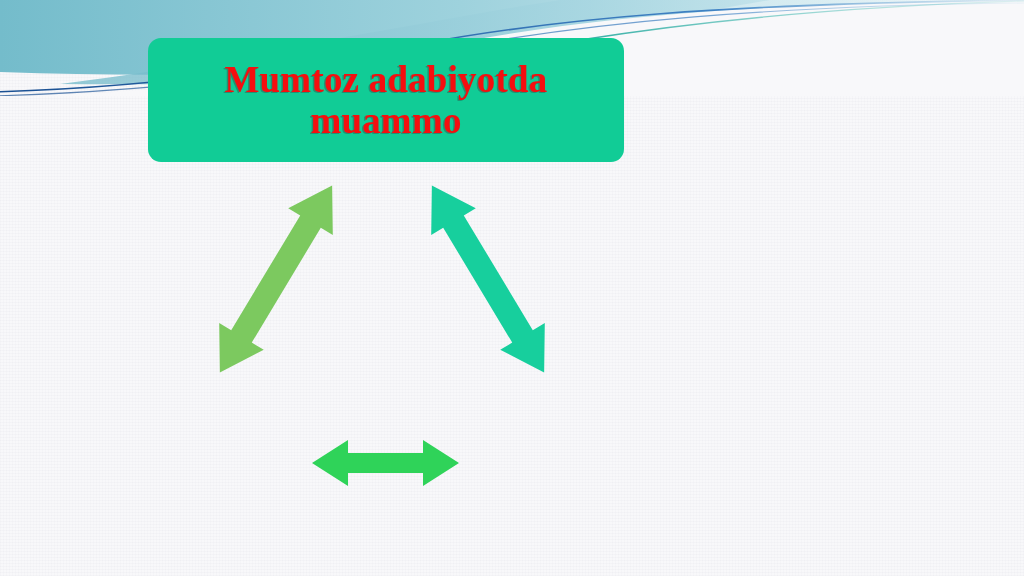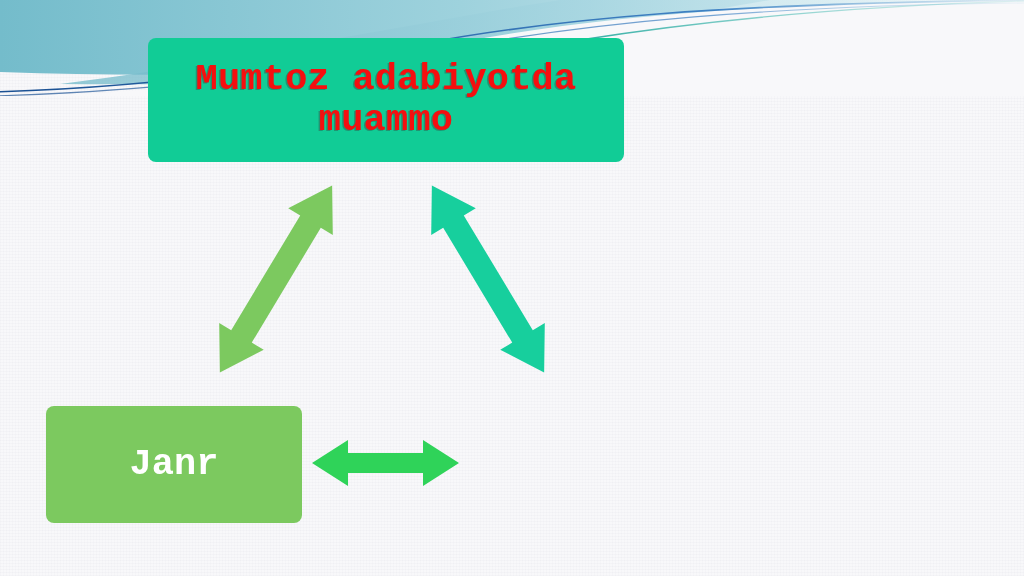--- a/index.html
+++ b/index.html
@@ -39,28 +39,27 @@
     top: 0; left: 0;
     width: 1024px;
     height: 96px;
     overflow: hidden;
   }
   #header-decoration svg { display: block; }
 
   
   .node-box {
     position: absolute;
-    border-radius: 8px;
+    border-radius: 13px;
     display: flex;
     align-items: center;
     justify-content: center;
     text-align: center;
     font-weight: bold;
     line-height: 1.12;
-    font-family: Liberation Mono, monospace;
   }
 
   #box-top {
     left: 148px;
     top: 38px;
     width: 476px;
     height: 124px;
     background: #11cc96;
     color: #f50f0f;
     font-size: 37px;
@@ -174,18 +173,15 @@
 
     <svg id="arrow-horizontal" width="155" height="62" viewBox="0 0 155 62" xmlns="http://www.w3.org/2000/svg">
       <path d="M4,31 L40,8 L40,21 L115,21 L115,8 L151,31 L115,54 L115,41 L40,41 L40,54 Z" fill="#2fd359"></path>
     </svg>
   </div>
 
   <div class="node-box" id="box-top">
     <span>Mumtoz adabiyotda muammo</span>
   </div>
 
-  <div class="node-box" id="box-left">
-    <span>Janr</span>
-  </div>
 
 
 </div>
 
 </body></html>

